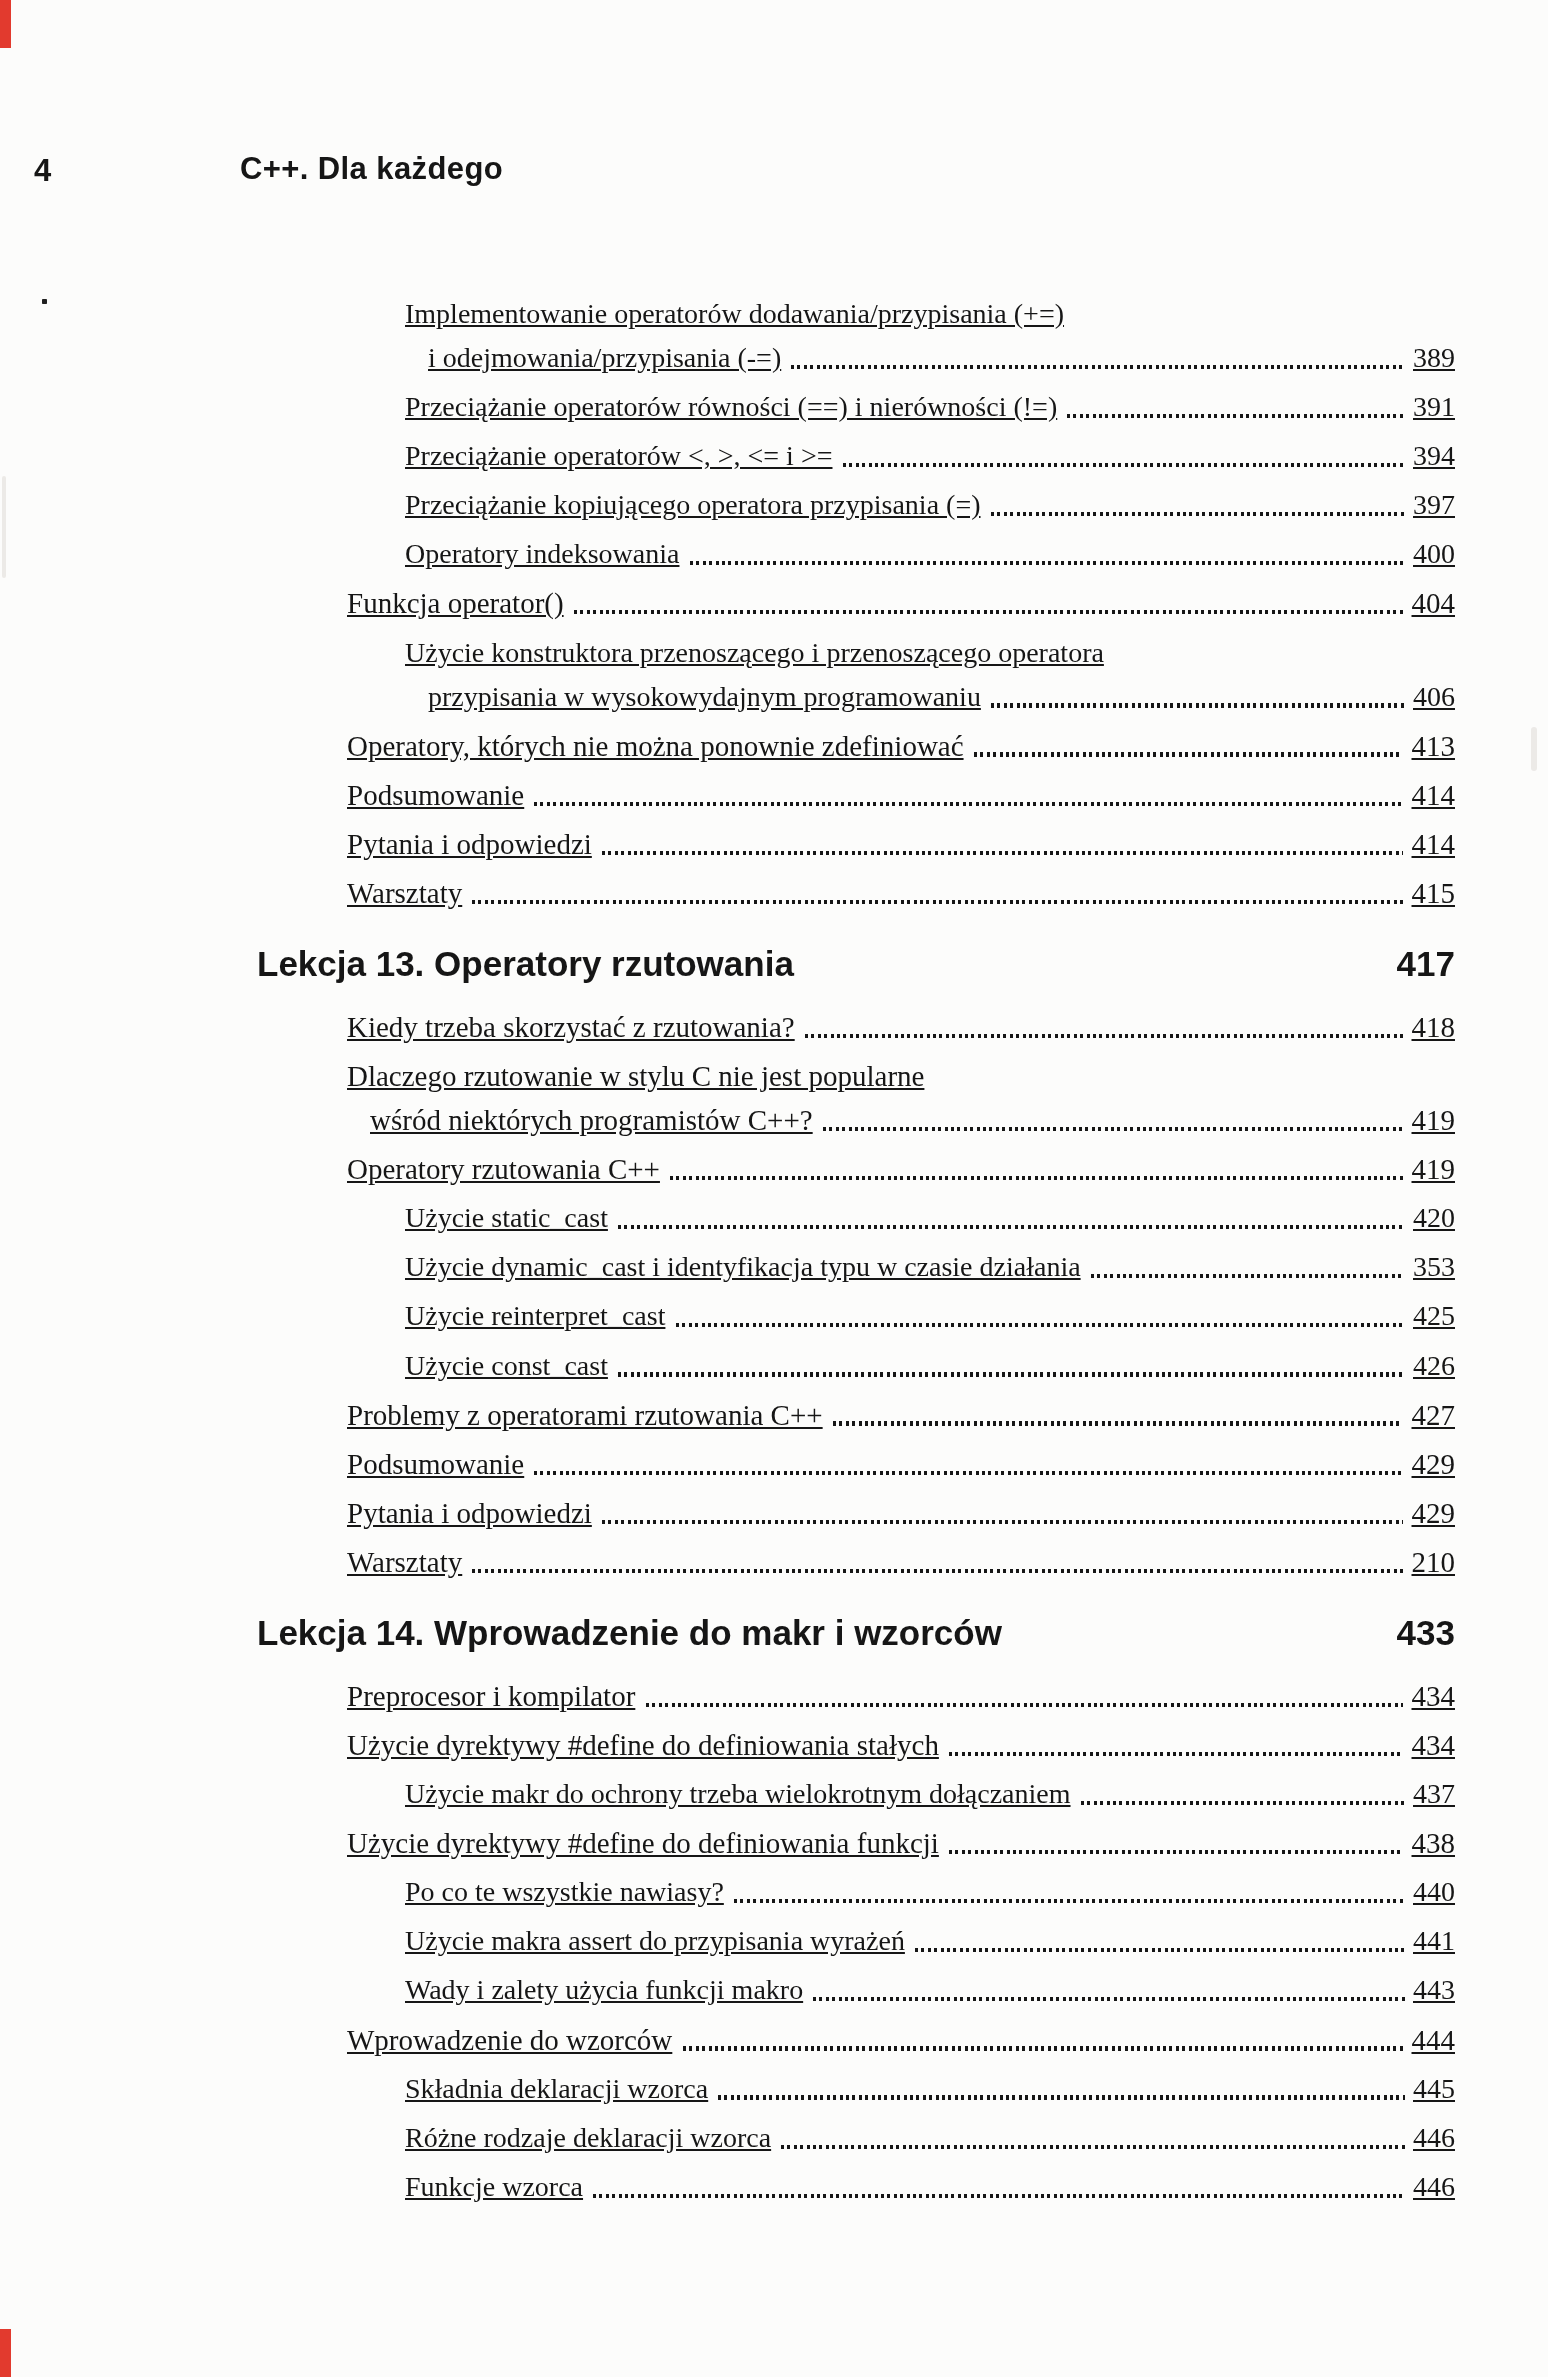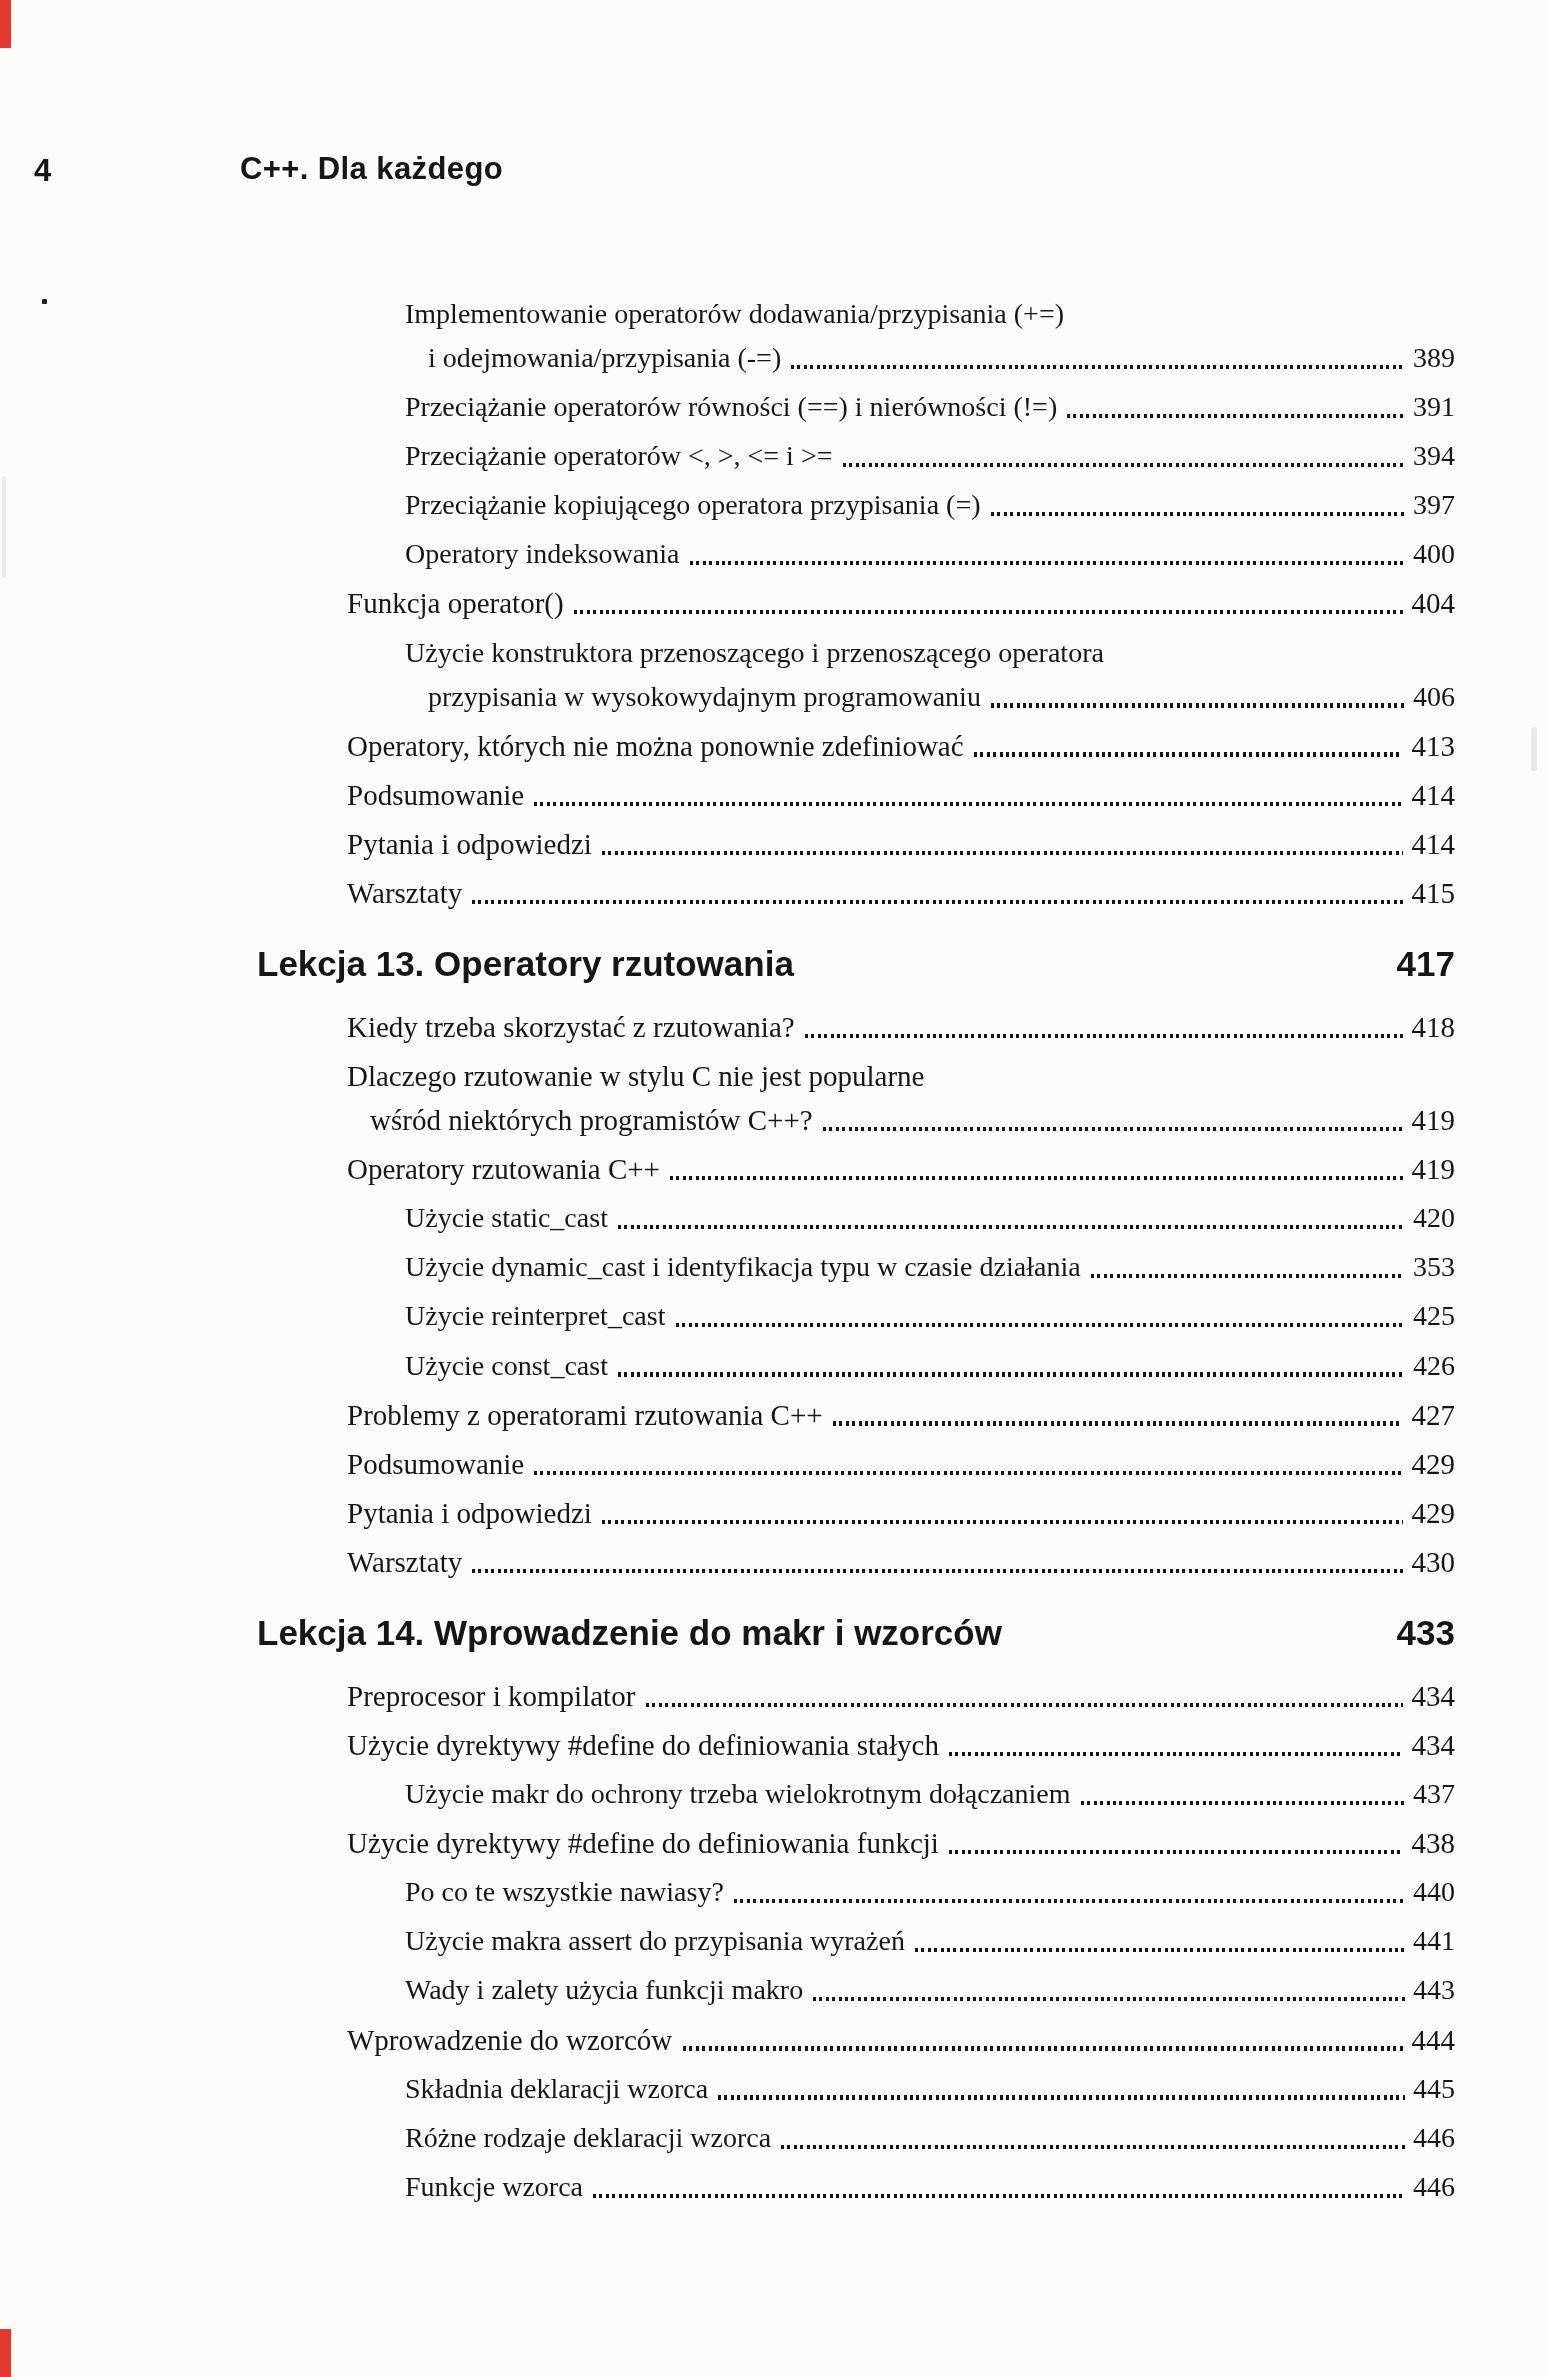--- a/index.html
+++ b/index.html
@@ -29,21 +29,21 @@
   }
   
   .toc{
     position:absolute;left:0;top:292px;width:1455px;
   }
   .row{margin-bottom:5.1px;}
   .row .line{
     display:flex;align-items:flex-end;
     line-height:44px;white-space:nowrap;
   }
-  .row.entry{font-size:28px;}
+  .row.entry{font-size:28px;text-decoration:underline;}
   .row.entry.lv1{margin-left:347px;font-size:29px;}
   .row.entry.lv2{margin-left:405px;}
   .row.entry .line.cont{padding-left:23px;}
   .label{white-space:nowrap;}
   .dots{
     flex:1 1 auto;
     height:4.2px;
     margin:0 8.5px 11px 10.2px;
     background:repeating-linear-gradient(to right,var(--ink) 0 3px,transparent 3px 6.4px);
   }
@@ -245,21 +245,21 @@
       <div class="line">
         <span class="label">Pytania i odpowiedzi</span>
         <span class="dots"></span>
         <span class="pg">429</span>
       </div>
     </div>
     <div class="row entry lv1">
       <div class="line">
         <span class="label">Warsztaty</span>
         <span class="dots"></span>
-        <span class="pg">430</span>
+        <span class="pg">210</span>
       </div>
     </div>
     <div class="row chapter">
       <div class="line">
         <span class="label">Lekcja 14. Wprowadzenie do makr i wzorców</span>
         <span class="spacer"></span>
         <span class="pg">433</span>
       </div>
     </div>
     <div class="row entry lv1">

